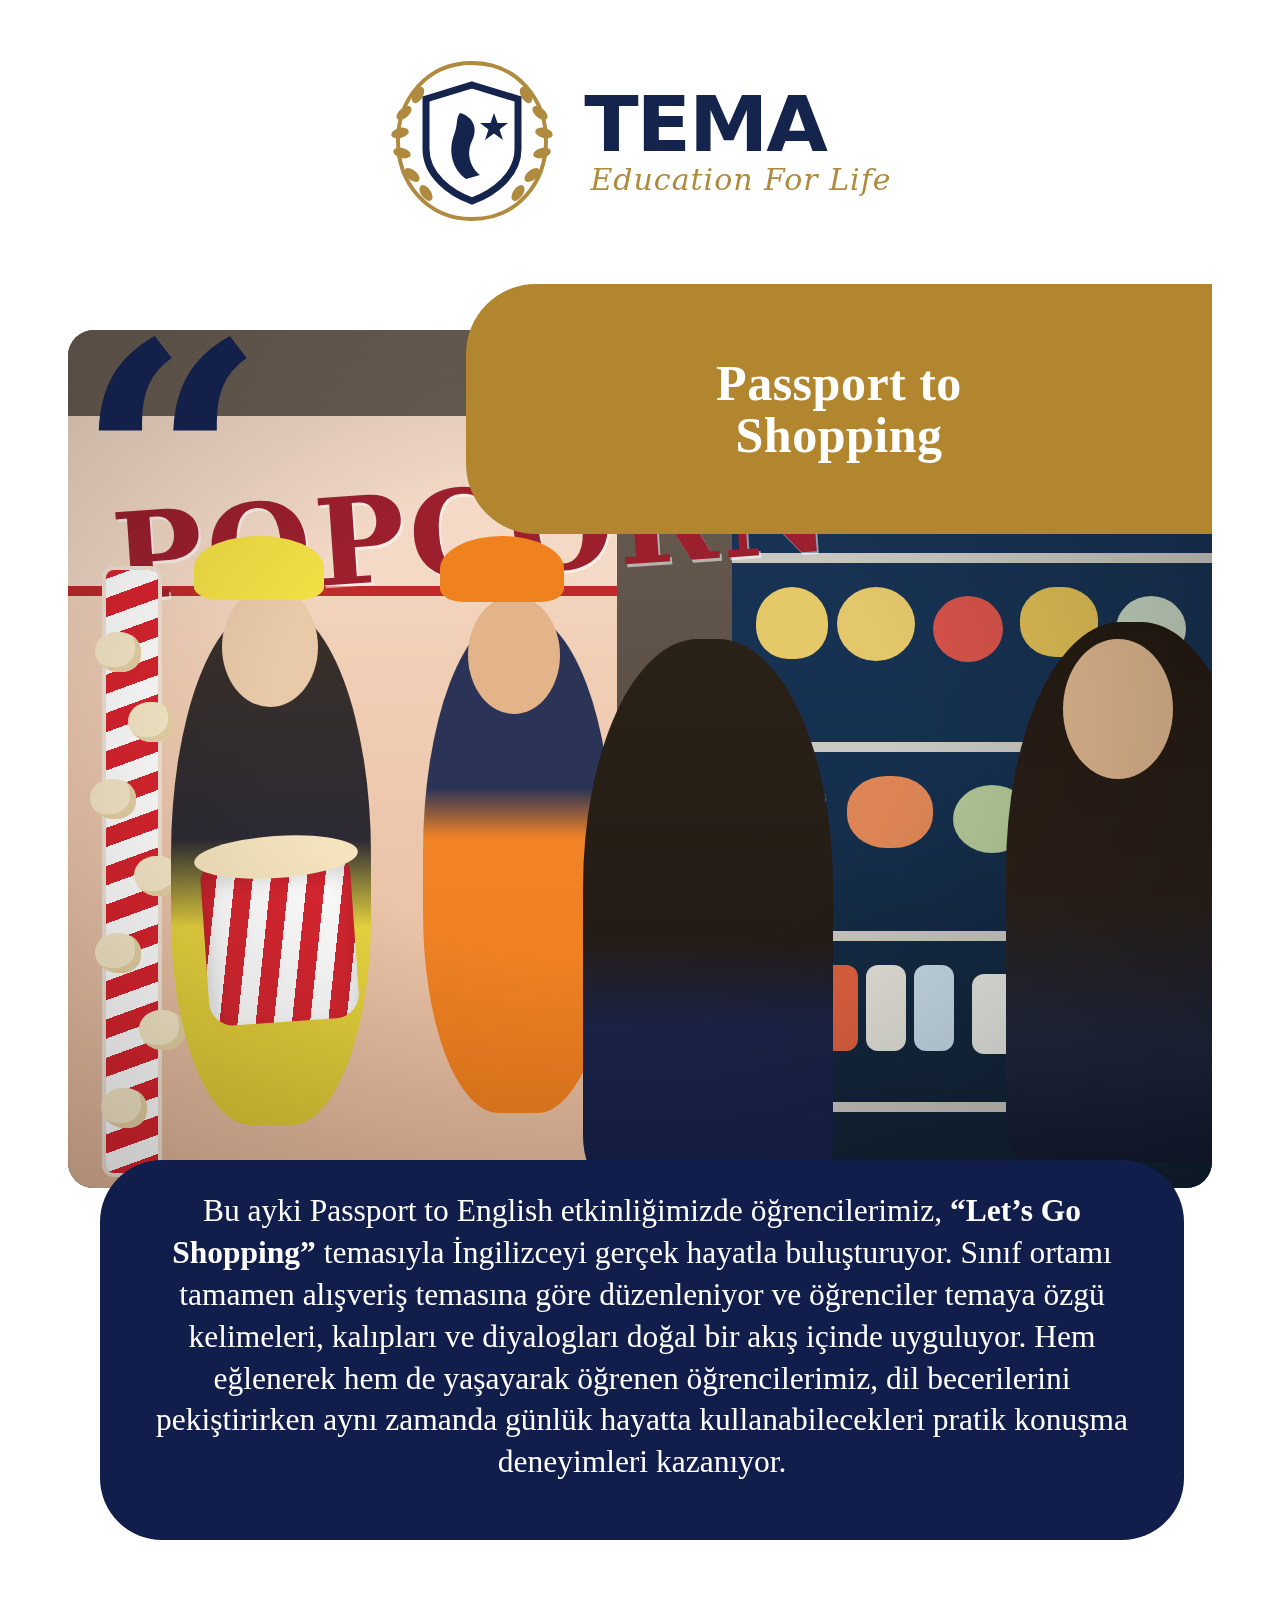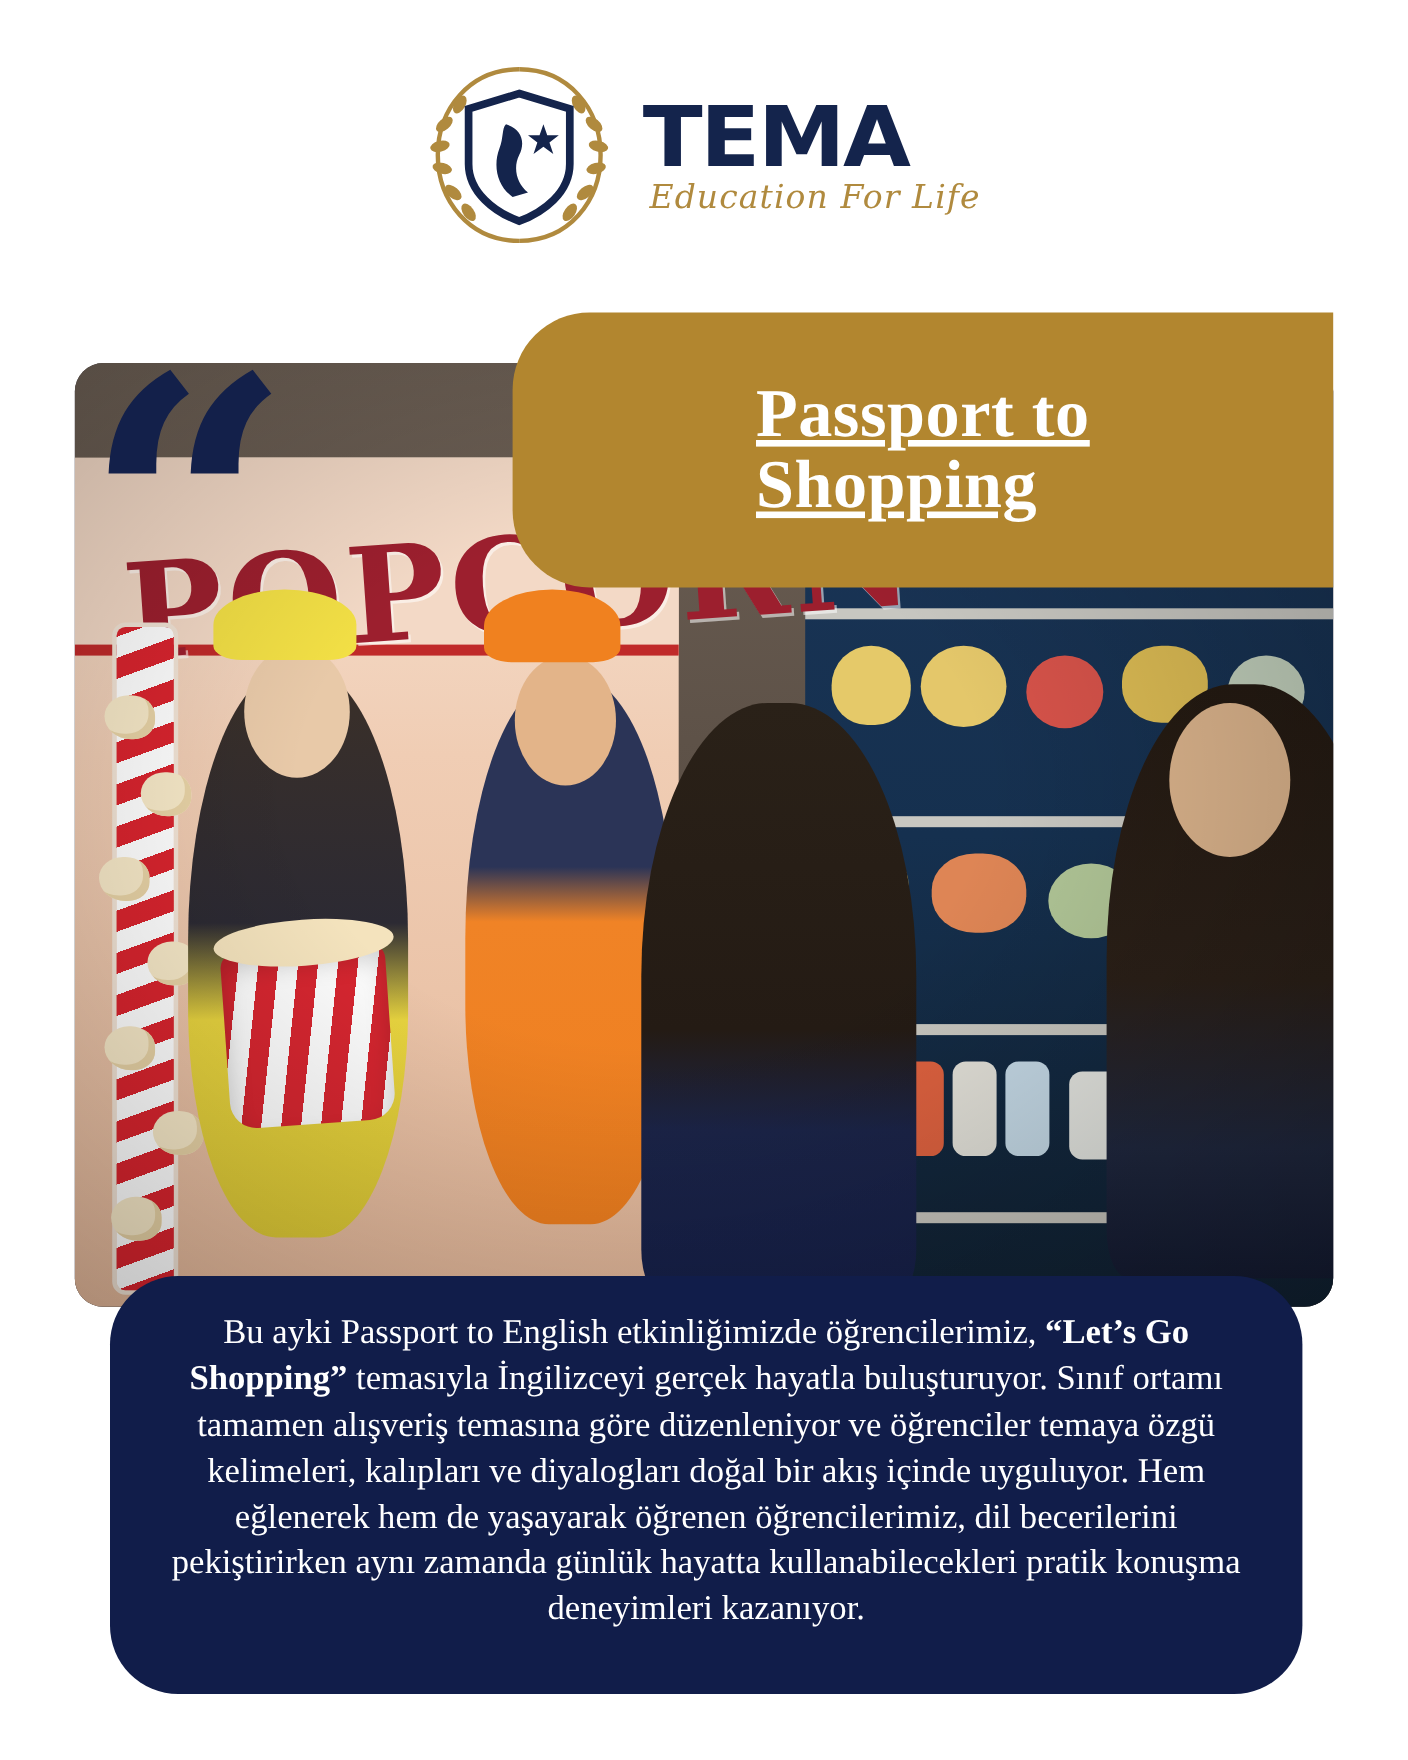--- a/index.html
+++ b/index.html
@@ -227,26 +227,25 @@
     border-bottom-left-radius: 70px;
     display: flex;
     align-items: center;
     justify-content: center;
     z-index: 7;
   }
   .title-text {
     color: #ffffff;
     font-family: "Liberation Serif", serif;
     font-weight: 700;
-    font-size: 62px;
+    font-size: 50px;
     line-height: 1.05;
-    text-align: left;
+    text-align: center;
     letter-spacing: 0.5px;
     padding: 0 30px;
-    text-decoration: underline;
   }
 
   
   .text-card {
     position: absolute;
     left: 100px;
     top: 1160px;
     width: 1084px;
     height: 380px;
     background: #111d4a;

